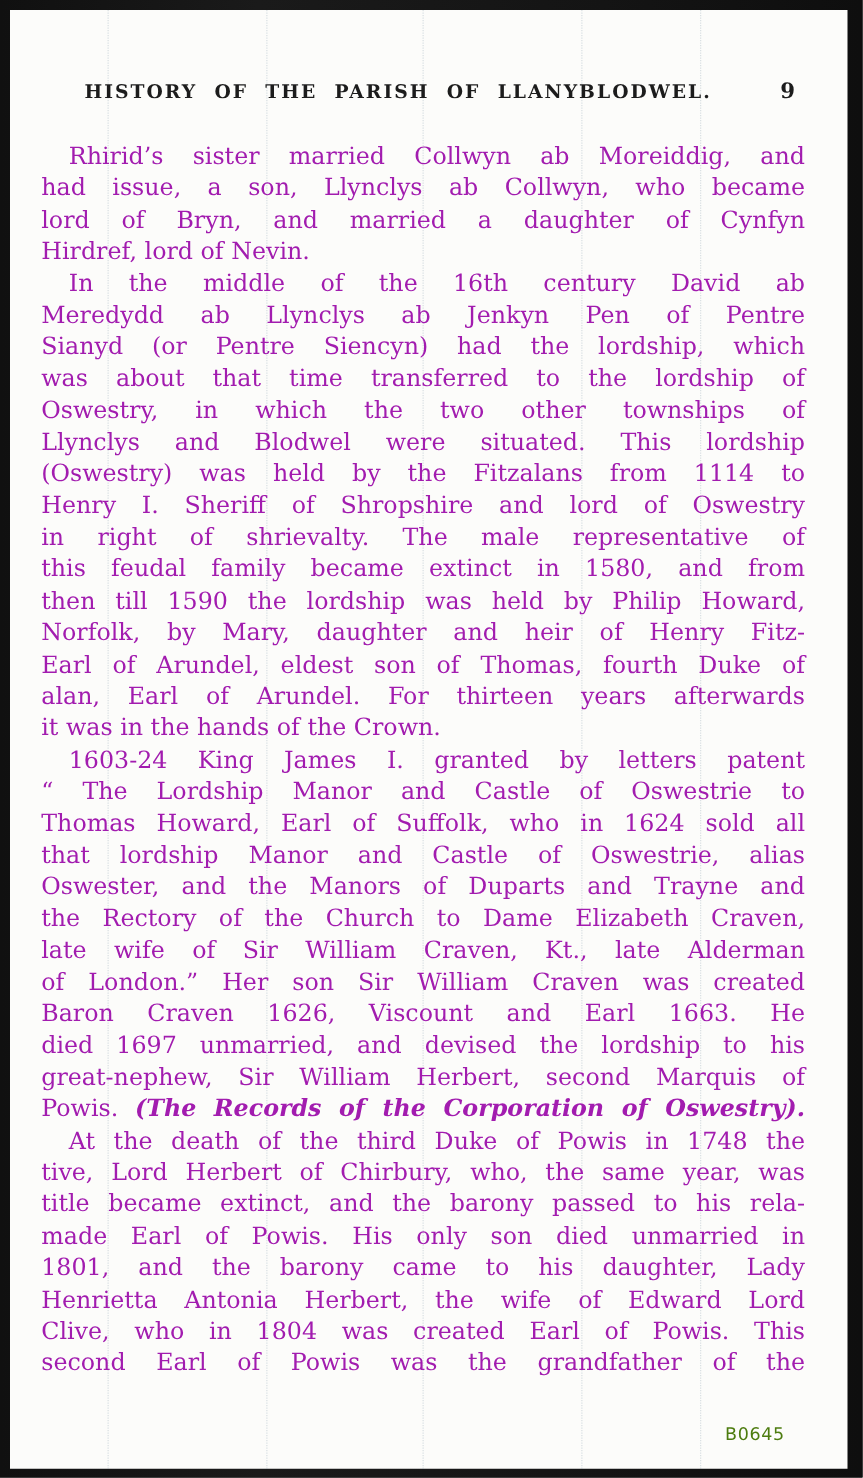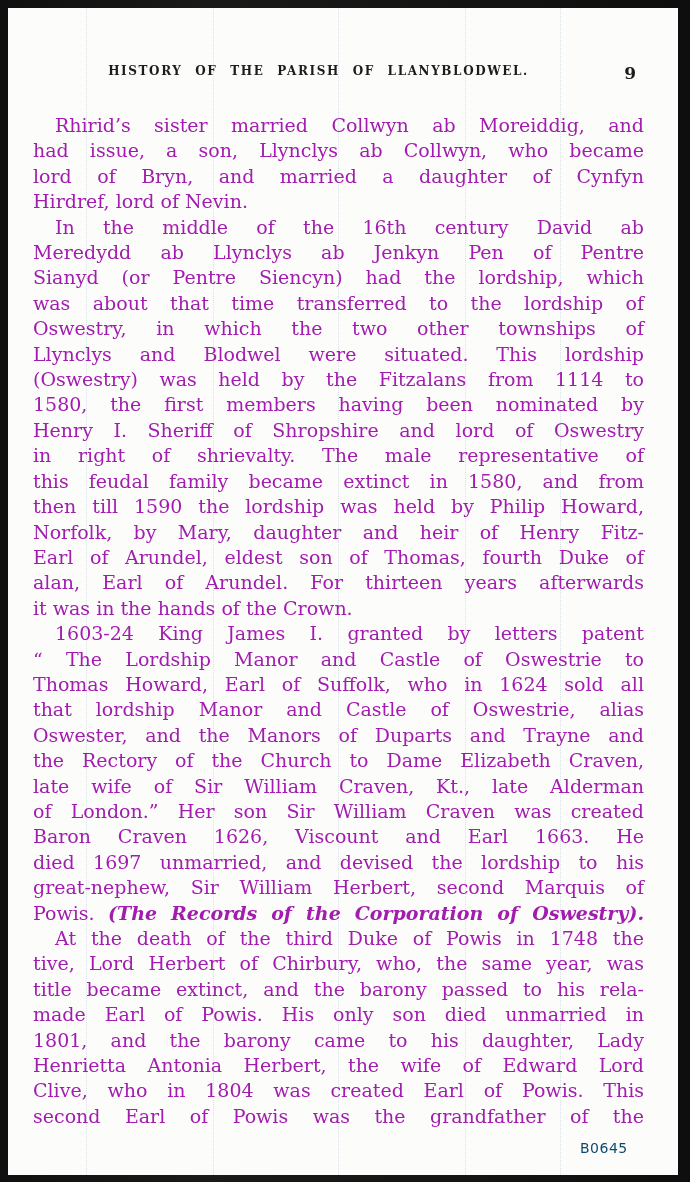--- a/index.html
+++ b/index.html
@@ -36,21 +36,21 @@
     top: 56px;
     left: 25px;
     width: 611px;
     height: 22px;
   }
   .head-title {
     position: absolute;
     left: 0;
     right: 40px;
     text-align: center;
-    font-size: 12px;
+    font-size: 15px;
     font-weight: 700;
     color: #1c1c1c;
     letter-spacing: 1.6px;
     word-spacing: 7px;
     white-space: nowrap;
   }
   .head-num {
     position: absolute;
     right: 8px;
     top: -1px;
@@ -85,21 +85,21 @@
     font-style: italic;
     font-weight: 700;
   }
   .scan-code {
     position: absolute;
     left: 572px;
     top: 1132px;
     font-family: "DejaVu Sans", sans-serif;
     font-size: 14px;
     letter-spacing: 0.5px;
-    color: #0c4a6e;
+    color: #4d7c0f;
   }
 </style>
 </head>
 <body>
 
 <div class="scan">
   <div class="page">
     <div class="fold-line" style="left:78px"></div>
     <div class="fold-line" style="left:205px"></div>
     <div class="fold-line" style="left:330px"></div>
@@ -119,21 +119,20 @@
           <div class="line left-last"><span>Hirdref, lord of Nevin.</span></div>
         </div>
         <div class="paragraph">
           <div class="line">In the middle of the 16th century David ab</div>
           <div class="line">Meredydd ab Llynclys ab Jenkyn Pen of Pentre</div>
           <div class="line">Sianyd (or Pentre Siencyn) had the lordship, which</div>
           <div class="line">was about that time transferred to the lordship of</div>
           <div class="line">Oswestry, in which the two other townships of</div>
           <div class="line">Llynclys and Blodwel were situated.  This lordship</div>
           <div class="line">(Oswestry) was held by the Fitzalans from 1114 to</div>
-          <div class="line">1580, the first members having been nominated by</div>
           <div class="line">Henry I. Sheriff of Shropshire and lord of Oswestry</div>
           <div class="line">in right of shrievalty.  The male representative of</div>
           <div class="line">this feudal family became extinct in 1580, and from</div>
           <div class="line">then till 1590 the lordship was held by Philip Howard,</div>
           <div class="line">Norfolk, by Mary, daughter and heir of Henry Fitz-</div>
           <div class="line">Earl of Arundel, eldest son of Thomas, fourth Duke of</div>
           <div class="line">alan, Earl of Arundel.  For thirteen years afterwards</div>
           <div class="line left-last"><span>it was in the hands of the Crown.</span></div>
         </div>
         <div class="paragraph">

